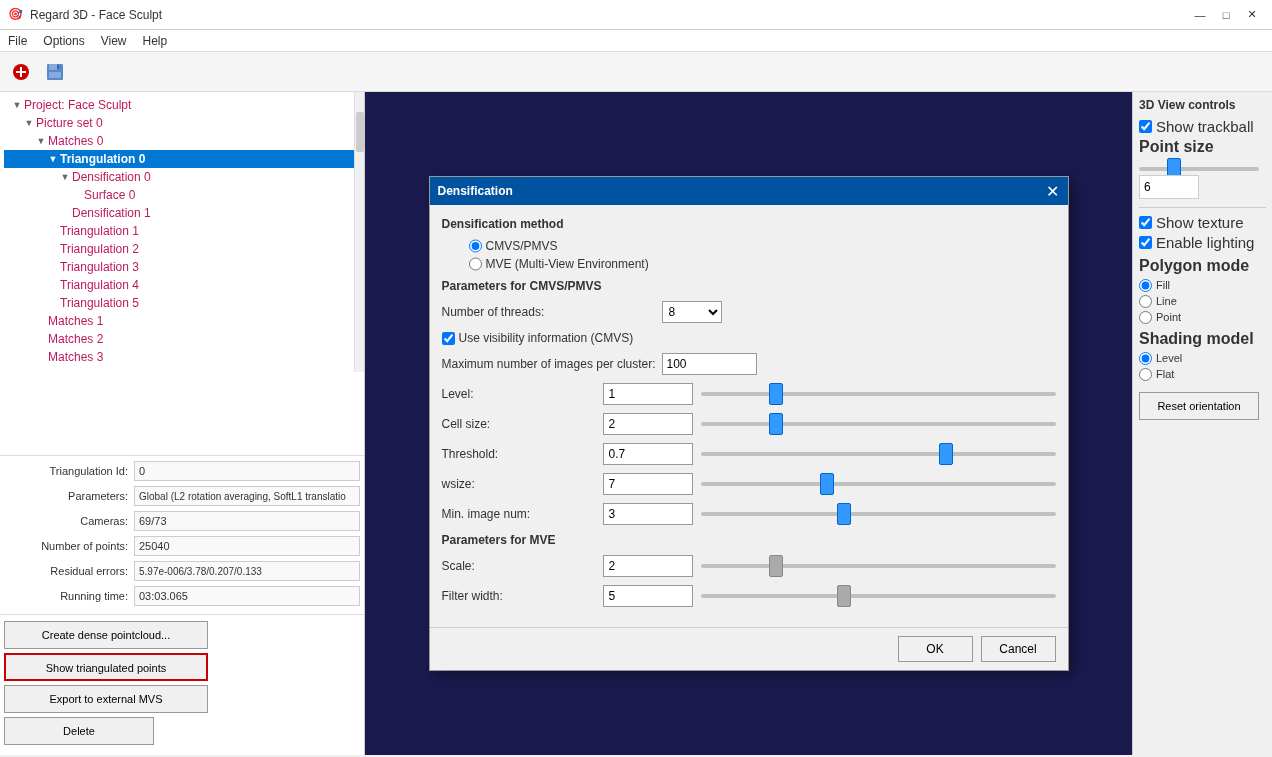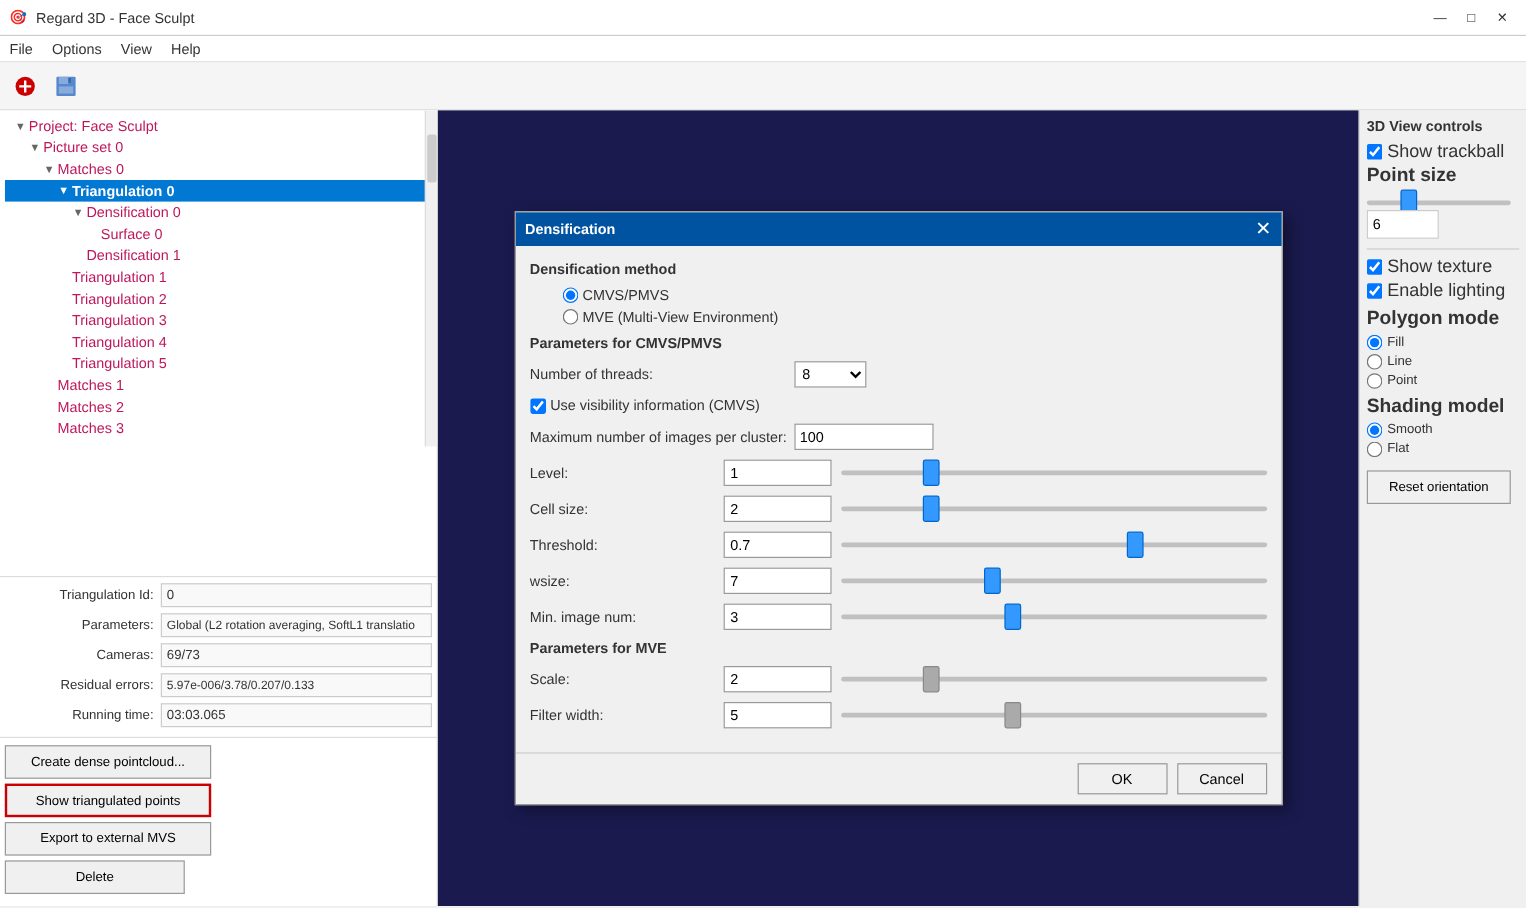--- a/index.html
+++ b/index.html
@@ -38,21 +38,21 @@
 
     
     .props-area { border-top: 1px solid #ddd; padding: 4px; }
     .prop-row { display: flex; align-items: center; margin-bottom: 3px; height: 22px; }
     .prop-label { width: 130px; text-align: right; font-size: 11px; color: #333; padding-right: 6px; font-weight: normal; }
     .prop-value { flex: 1; font-size: 11px; color: #333; background: #f9f9f9; border: 1px solid #ccc; padding: 1px 4px; height: 20px; }
     .prop-value-long { font-size: 10px; }
 
     
     .actions-area { padding: 6px 4px; border-top: 1px solid #ddd; }
-    .action-btn { display: block; width: 172px; height: 28px; background: #f0f0f0; border: 1px solid #999; cursor: pointer; font-size: 11px; margin-bottom: 4px; text-align: center; line-height: 26px; }
+    .action-btn { display: block; width: 204px; height: 28px; background: #f0f0f0; border: 1px solid #999; cursor: pointer; font-size: 11px; margin-bottom: 4px; text-align: center; line-height: 26px; }
     .action-btn.highlighted { border: 2px solid #cc0000; }
     .action-btn-sm { width: 150px; }
 
     
     .view-area { flex: 1; background: #1a1a4e; position: relative; padding-left: 34px; }
 
     
     .right-panel { width: 140px; background: #f0f0f0; border-left: 1px solid #ccc; padding: 6px; overflow-y: auto; }
     .panel-title { font-size: 12px; font-weight: bold; color: #333; margin-bottom: 6px; }
     .panel-section { margin-bottom: 8px; }
@@ -71,21 +71,21 @@
     
     .dialog-overlay { position: absolute; top: 0; left: 0; right: 0; bottom: 0; display: flex; align-items: center; justify-content: center; }
     .dialog { background: #f0f0f0; border: 1px solid #999; width: 640px; box-shadow: 4px 4px 12px rgba(0,0,0,0.4); }
     .dialog-titlebar { background: #0053a0; color: #fff; height: 28px; display: flex; align-items: center; padding: 0 8px; }
     .dialog-title { flex: 1; font-size: 12px; font-weight: bold; }
     .dialog-close { background: none; border: none; color: #fff; cursor: pointer; font-size: 16px; }
     .dialog-body { padding: 12px; }
     .dialog-section-title { font-size: 12px; font-weight: bold; color: #333; margin-bottom: 8px; }
     .dialog-row { display: flex; align-items: center; margin-bottom: 8px; }
     .dialog-row-label { width: 220px; font-size: 12px; color: #333; }
-    .dialog-input { height: 22px; border: 1px solid #999; background: #fff; font-size: 12px; padding: 1px 4px; width: 116px; }
+    .dialog-input { height: 22px; border: 1px solid #999; background: #fff; font-size: 12px; padding: 1px 4px; width: 95px; }
     .dialog-select { height: 22px; border: 1px solid #999; background: #fff; font-size: 12px; padding: 1px 2px; width: 60px; }
     .dialog-slider { flex: 1; margin-left: 8px; }
     .radio-group { display: flex; flex-direction: column; gap: 4px; margin-bottom: 8px; }
     .radio-group-row { display: flex; gap: 4px; margin-left: 27px; }
     .radio-group-row input { margin: 0; }
     .radio-group-row label { font-size: 12px; color: #333; }
     .dialog-checkbox-row { display: flex; align-items: center; gap: 4px; margin-bottom: 8px; }
     .dialog-checkbox-row input { margin: 0; }
     .dialog-checkbox-row label { font-size: 12px; color: #333; }
     .dialog-footer { display: flex; justify-content: flex-end; gap: 8px; padding: 8px 12px; border-top: 1px solid #ccc; }
@@ -247,20 +247,24 @@
       </div>
       <div class="prop-row">
         <span class="prop-label">Parameters:</span>
         <input class="prop-value prop-value-long" type="text" readonly="" value="Global (L2 rotation averaging, SoftL1 translatio" style="">
       </div>
       <div class="prop-row">
         <span class="prop-label">Cameras:</span>
         <input class="prop-value" type="text" readonly="" value="69/73" style="">
       </div>
       <div class="prop-row">
+        <span class="prop-label">Number of points:</span>
+        <input class="prop-value" type="text" readonly="" value="25040" style="">
+      </div>
+      <div class="prop-row">
         <span class="prop-label">Residual errors:</span>
         <input class="prop-value prop-value-long" type="text" readonly="" value="5.97e-006/3.78/0.207/0.133" style="">
       </div>
       <div class="prop-row">
         <span class="prop-label">Running time:</span>
         <input class="prop-value" type="text" readonly="" value="03:03.065" style="">
       </div>
     </div>
 
     <div class="actions-area">
@@ -426,21 +430,21 @@
     </div>
     <div class="radio-row">
       <input type="radio" name="polygonMode" id="pointRadio" style="">
       <label for="pointRadio">Point</label>
     </div>
 
     <div class="panel-section-title" style="margin-top:6px;">Shading model</div>
 
     <div class="radio-row">
       <input type="radio" name="shadingModel" id="smoothRadio" checked="" style="">
-      <label for="smoothRadio">Smooth</label>
+      <label for="smoothRadio">Level</label>
     </div>
     <div class="radio-row">
       <input type="radio" name="shadingModel" id="flatRadio" style="">
       <label for="flatRadio">Flat</label>
     </div>
 
     <button class="reset-btn" style="margin-top:8px;">Reset orientation</button>
   </div>
 
 </div>

